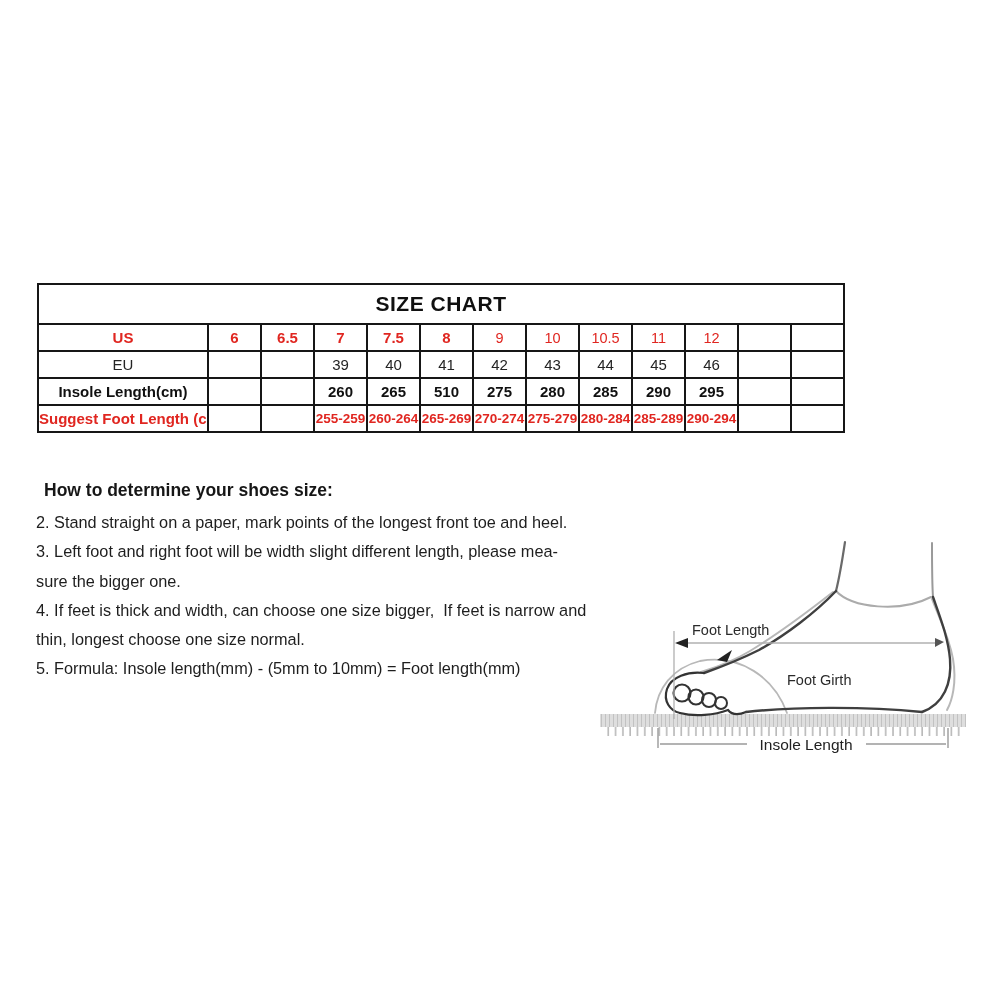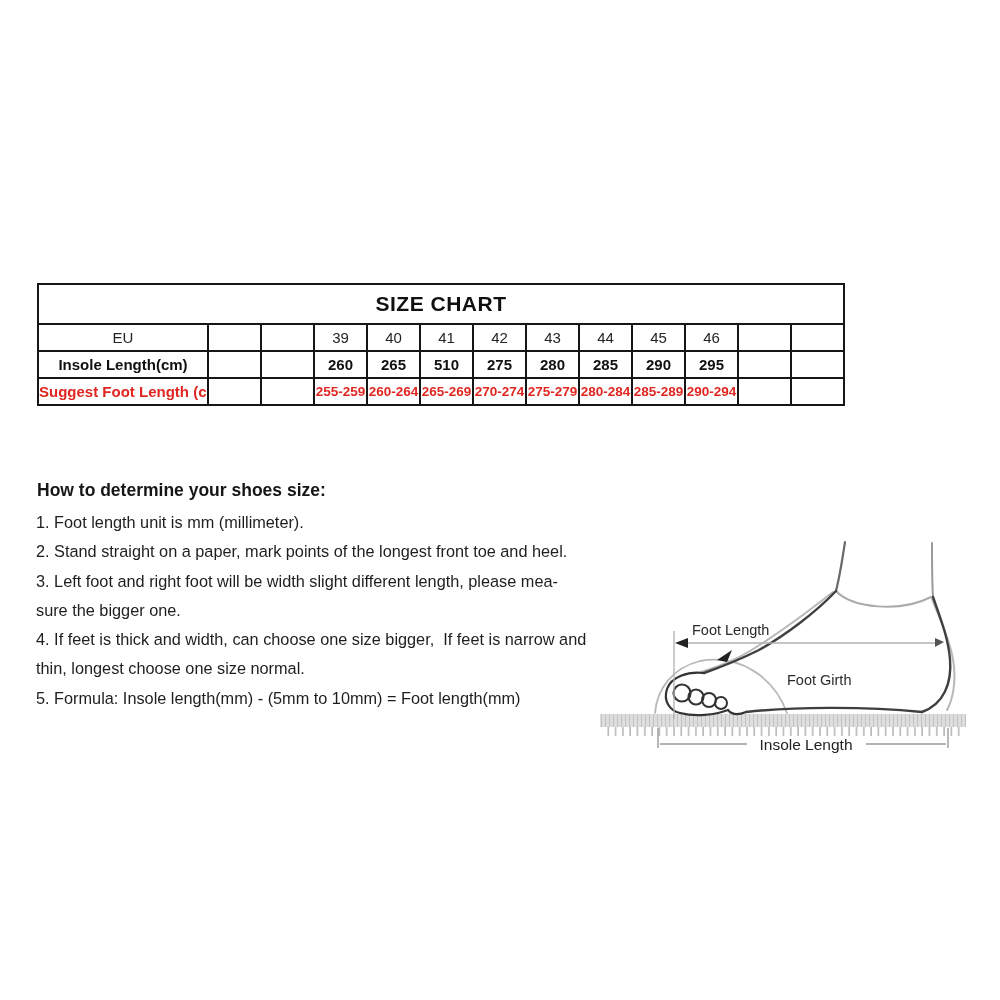--- a/index.html
+++ b/index.html
@@ -22,21 +22,21 @@
   
   tr.us td:nth-child(n+7):nth-child(-n+11){font-weight:normal;font-size:14.5px;}
   tr.eu{color:#242424;font-size:15px;font-weight:normal;padding-left:12px;}
   tr.insole{color:#101010;font-size:15px;font-weight:bold;padding-left:8px;}
   tr.insole td:first-child{font-weight:600;}
   tr.suggest{color:#e02620;font-size:13.5px;font-weight:bold;}
   tr.suggest td:first-child{font-size:15px;white-space:nowrap;overflow:hidden;}
 
   
   .instructions{position:absolute;left:36px;top:480px;width:580px;}
-  .instructions h2{margin:0 0 7px 1px;font-size:17.5px;font-weight:bold;color:#161616;}
+  .instructions h2{margin:0 0 7px 8px;font-size:17.5px;font-weight:bold;color:#161616;}
   .instructions p{margin:0;font-size:16.3px;line-height:29.3px;white-space:pre;color:#1e1e1e;}
 
   
   .diagram{position:absolute;left:600px;top:507px;width:400px;height:270px;}
   .diagram text{font-family:"Liberation Sans",sans-serif;}
 </style>
 </head>
 <body>
 
 <div class="size-table-wrap">
@@ -54,20 +54,35 @@
         <col>
         <col>
         <col>
         <col>
     </colgroup>
     <tbody>
       <tr>
         <td class="title-cell" colspan="13">SIZE CHART</td>
       </tr>
 
+    <tr class="us data-row">
+          <td>US</td>
+          <td>6</td>
+          <td>6.5</td>
+          <td>7</td>
+          <td>7.5</td>
+          <td>8</td>
+          <td>9</td>
+          <td>10</td>
+          <td>10.5</td>
+          <td>11</td>
+          <td>12</td>
+          <td></td>
+          <td></td>
+        </tr>
         <tr class="eu data-row">
           <td>EU</td>
           <td></td>
           <td></td>
           <td>39</td>
           <td>40</td>
           <td>41</td>
           <td>42</td>
           <td>43</td>
           <td>44</td>
@@ -106,21 +121,20 @@
           <td></td>
           <td></td>
         </tr>
       </tbody>
   </table>
 </div>
 
 <div class="instructions">
   <h2>How to determine your shoes size:</h2>
   <div>
-      <p>1. Foot length unit is mm (millimeter).</p>
       <p>2. Stand straight on a paper, mark points of the longest front toe and heel.</p>
       <p>3. Left foot and right foot will be width slight different length, please mea-</p>
       <p>sure the bigger one.</p>
       <p>4. If feet is thick and width, can choose one size bigger,  If feet is narrow and</p>
       <p>thin, longest choose one size normal.</p>
       <p>5. Formula: Insole length(mm) - (5mm to 10mm) = Foot length(mm)</p>
     </div>
 </div>
 
 <div class="diagram">

